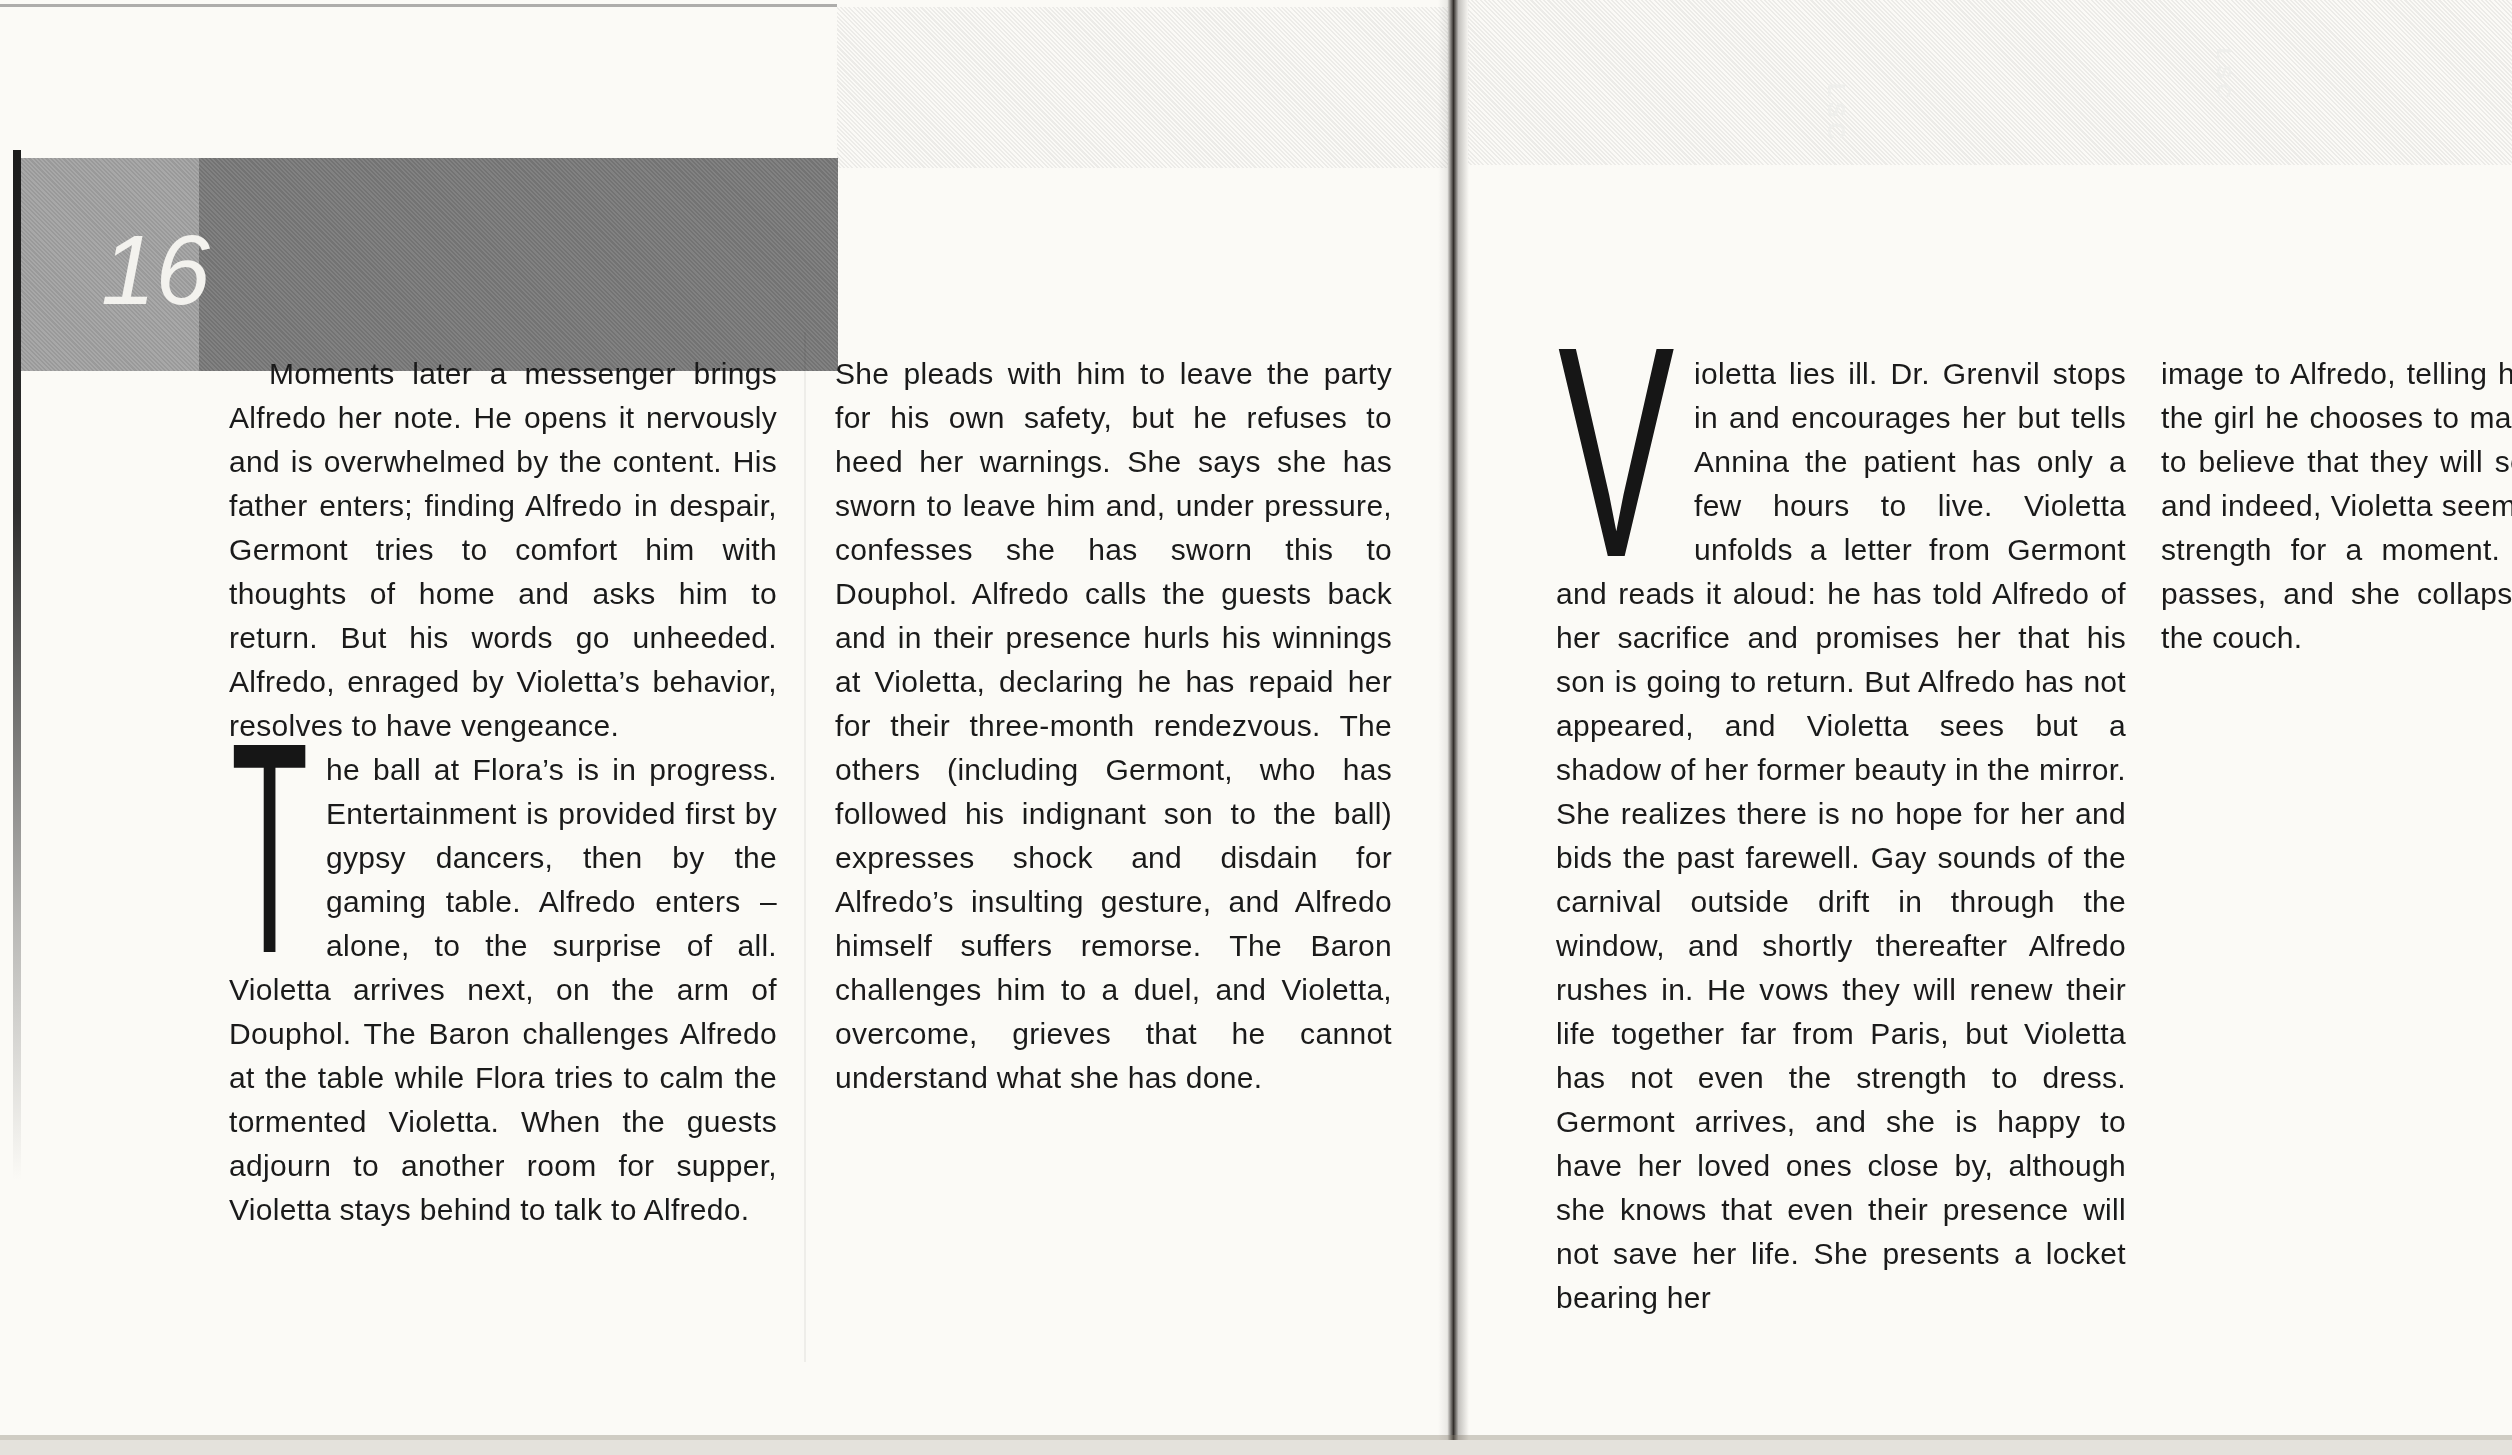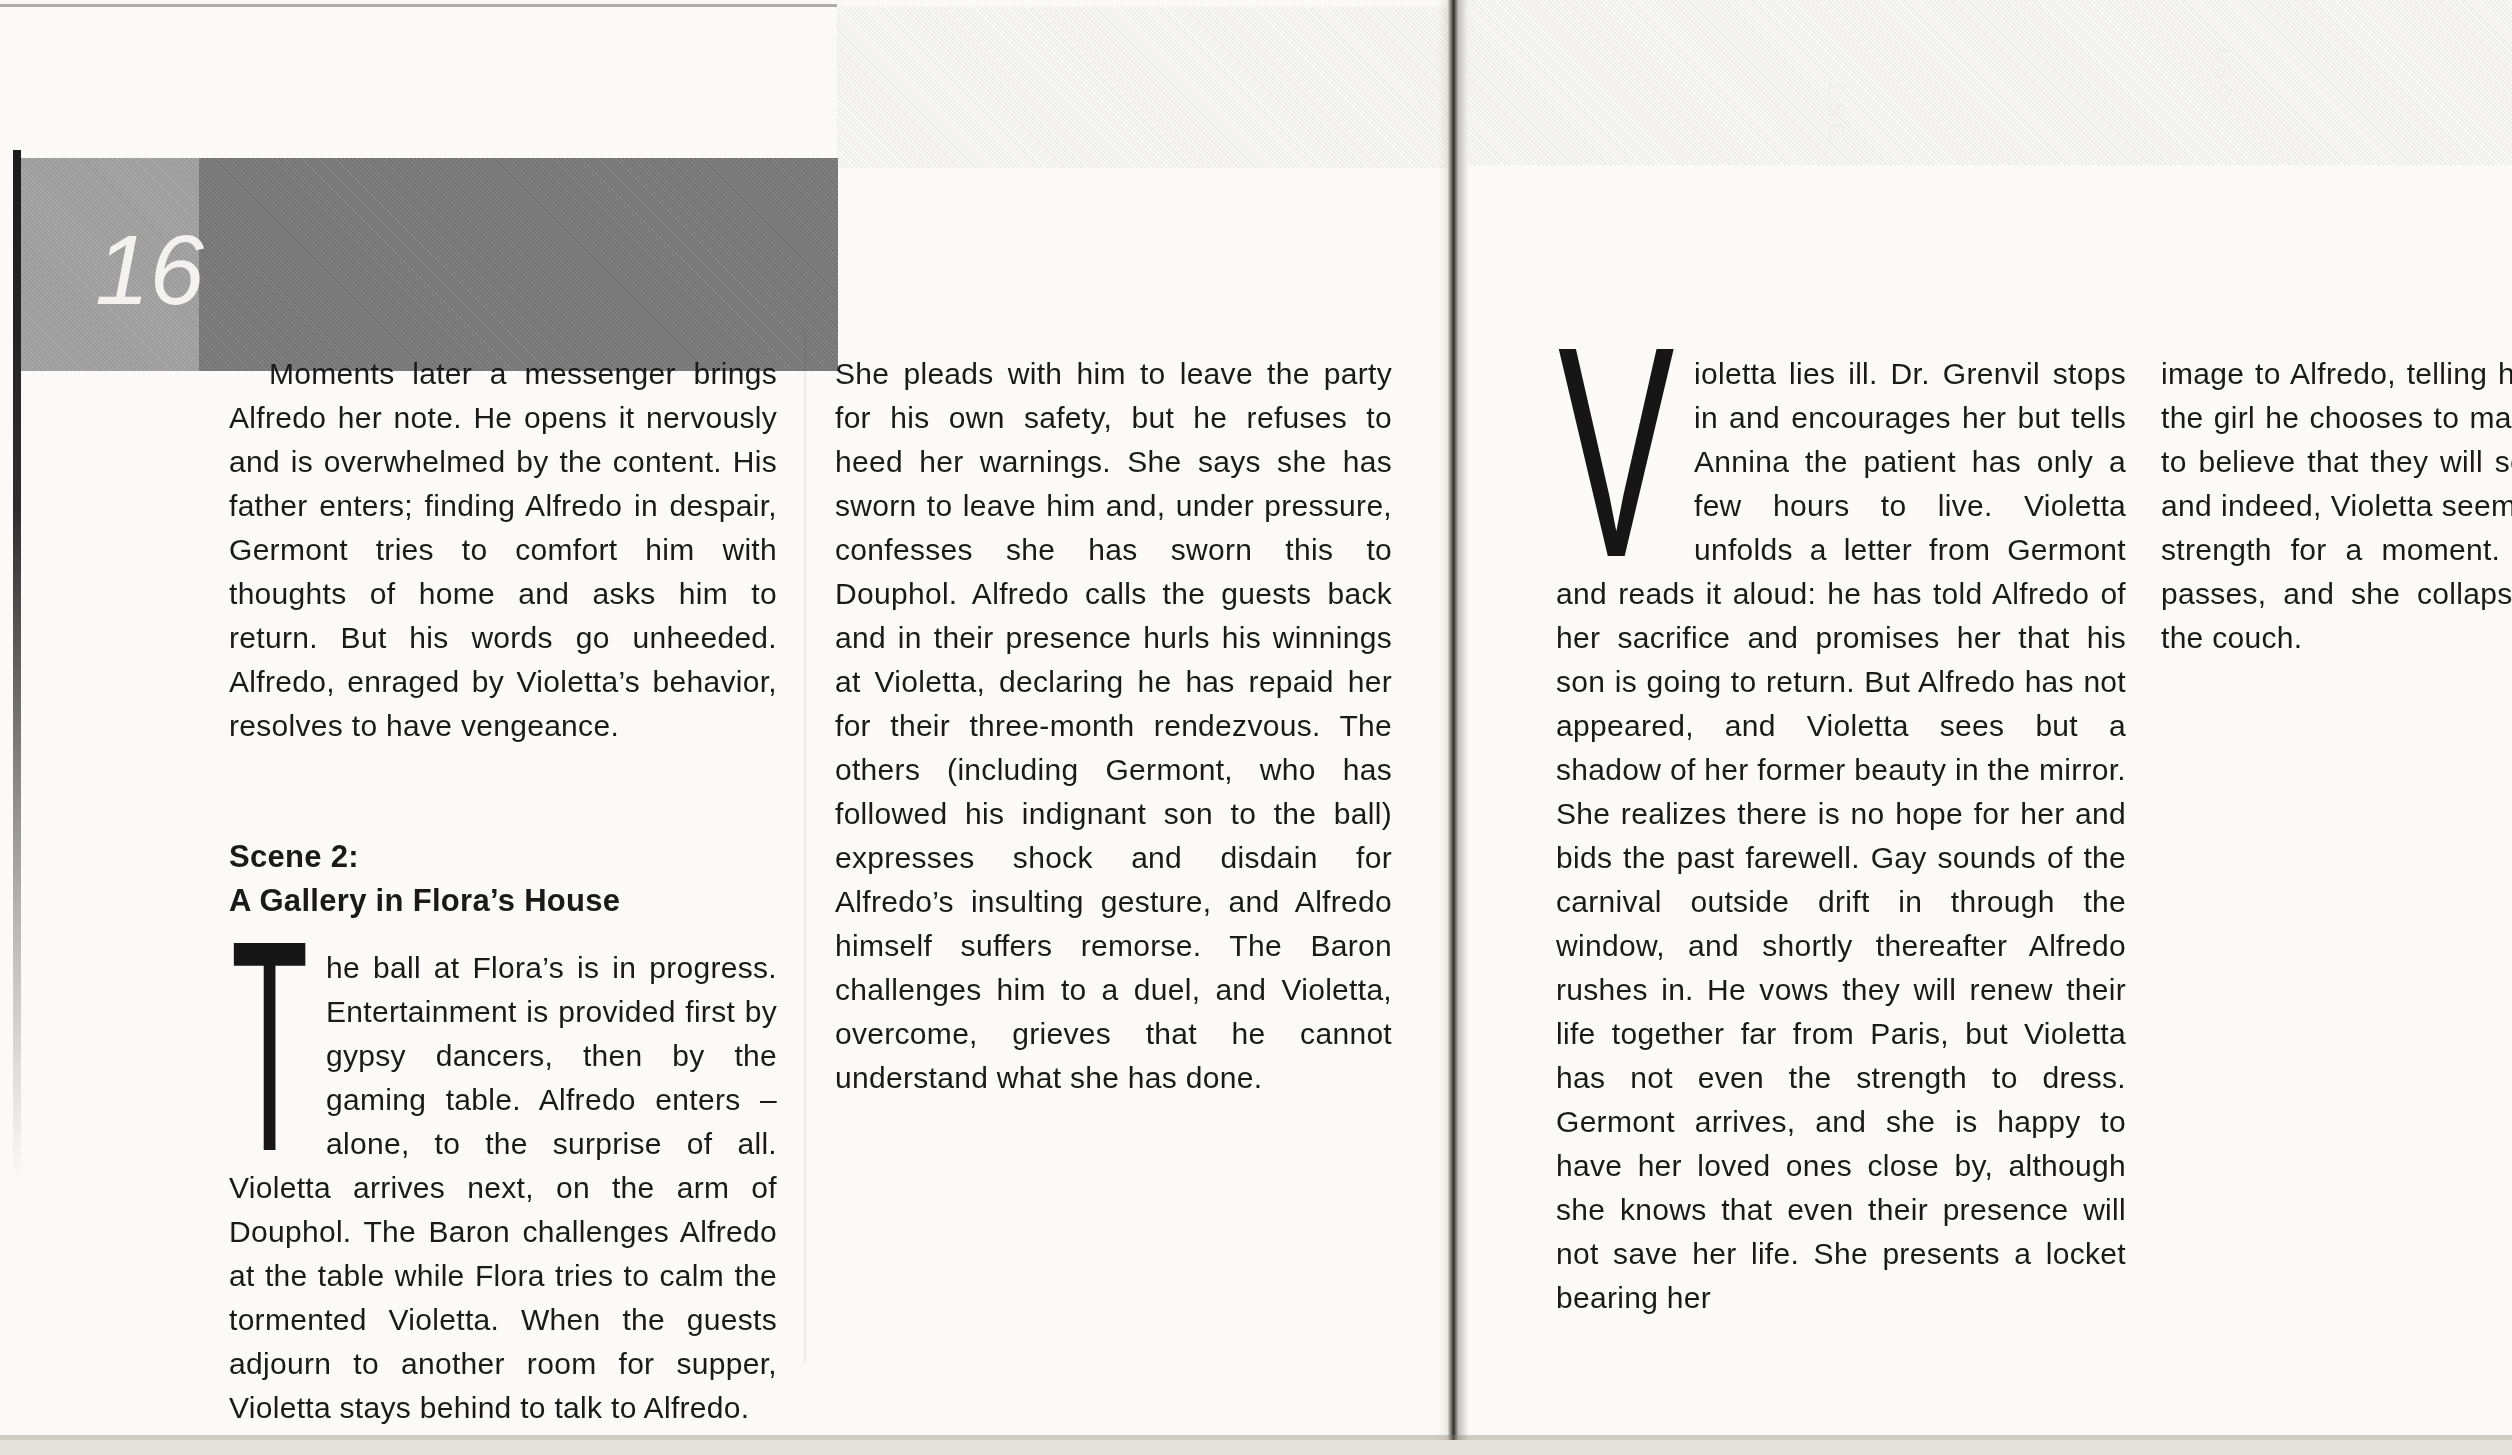--- a/index.html
+++ b/index.html
@@ -81,21 +81,21 @@
     left: 199px; top: 158px;
     width: 639px; height: 213px;
     background-color: #7a7a7a;
   }
   .page-number {
     position: absolute;
     font-style: italic;
     color: #f3f2ee;
     line-height: 1;
   }
-  .page-number-16 { left: 95px; top: 221px; font-size: 98px; }
+  .page-number-16 { left: 101px; top: 221px; font-size: 98px; }
   
   .gutter-shadow {
     position: absolute;
     left: 1438px; top: 0px;
     width: 31px; height: 1440px;
     background: linear-gradient(90deg, rgba(0,0,0,0) 0%, rgba(0,0,0,0.07) 30%, rgba(24,20,16,0.88) 50%, rgba(24,20,16,0.25) 66%, rgba(0,0,0,0) 100%);
   }
   .left-page-edge {
     position: absolute;
     left: 13px; top: 150px;
@@ -182,24 +182,20 @@
     <span class="spine-label spine-label-1">LSC</span>
     <span class="spine-label spine-label-2">LSC</span>
   </div>
 
   <div class="block-16-light halftone"></div>
   <div class="block-16-dark halftone"></div>
   <div class="page-number page-number-16">16</div>
 
   <div class="col col-1">
     <p class="indent-first">Moments later a messenger brings Alfredo her note. He opens it nervously and is overwhelmed by the content. His father enters; finding Alfredo in despair, Germont tries to comfort him with thoughts of home and asks him to return. But his words go unheeded. Alfredo, enraged by Violetta’s behavior, resolves to have vengeance.</p>
-    <div class="scene-heading">
-      <div>Scene 2:</div>
-      <div>A Gallery in Flora’s House</div>
-    </div>
     <p class="dropcap-para">
       <span class="dropcap dropcap-t">
           <span class="dc-glyph">T</span>
         </span>
       <span>he ball at Flora’s is in progress. Entertainment is provided first by gypsy dancers, then by the gaming table. Alfredo enters – alone, to the surprise of all. Violetta arrives next, on the arm of Douphol. The Baron challenges Alfredo at the table while Flora tries to calm the tormented Violetta. When the guests adjourn to another room for supper, Violetta stays behind to talk to Alfredo.</span>
     </p>
   </div>
 
   <div class="col col-2">
     <p>She pleads with him to leave the party for his own safety, but he refuses to heed her warnings. She says she has sworn to leave him and, under pressure, confesses she has sworn this to Douphol. Alfredo calls the guests back and in their presence hurls his winnings at Violetta, declaring he has repaid her for their three-month rendezvous. The others (including Germont, who has followed his indignant son to the ball) expresses shock and disdain for Alfredo’s insulting gesture, and Alfredo himself suffers remorse. The Baron challenges him to a duel, and Violetta, overcome, grieves that he cannot understand what she has done.</p>

